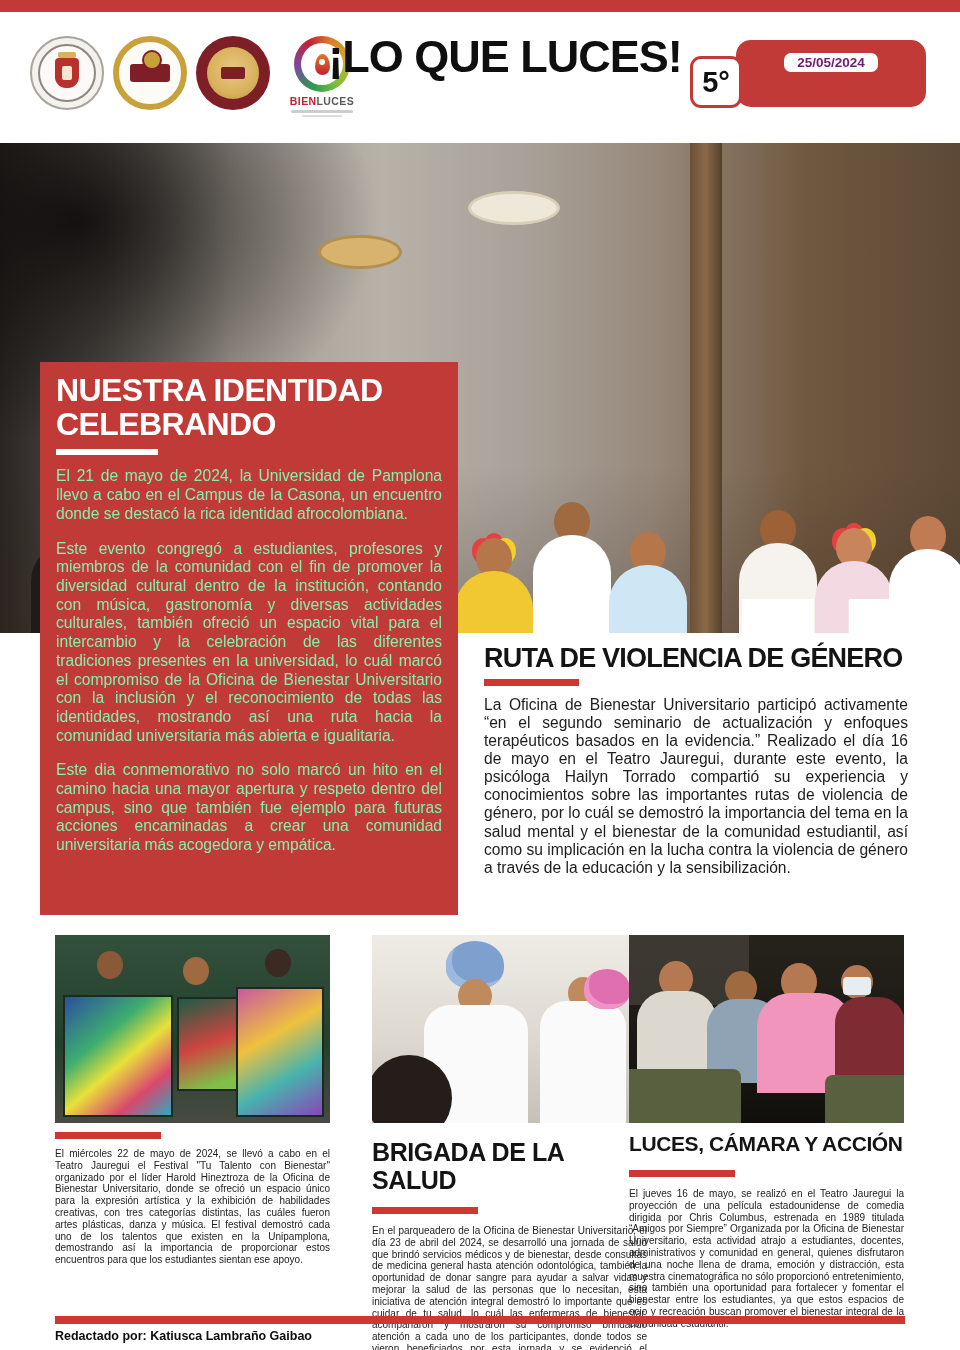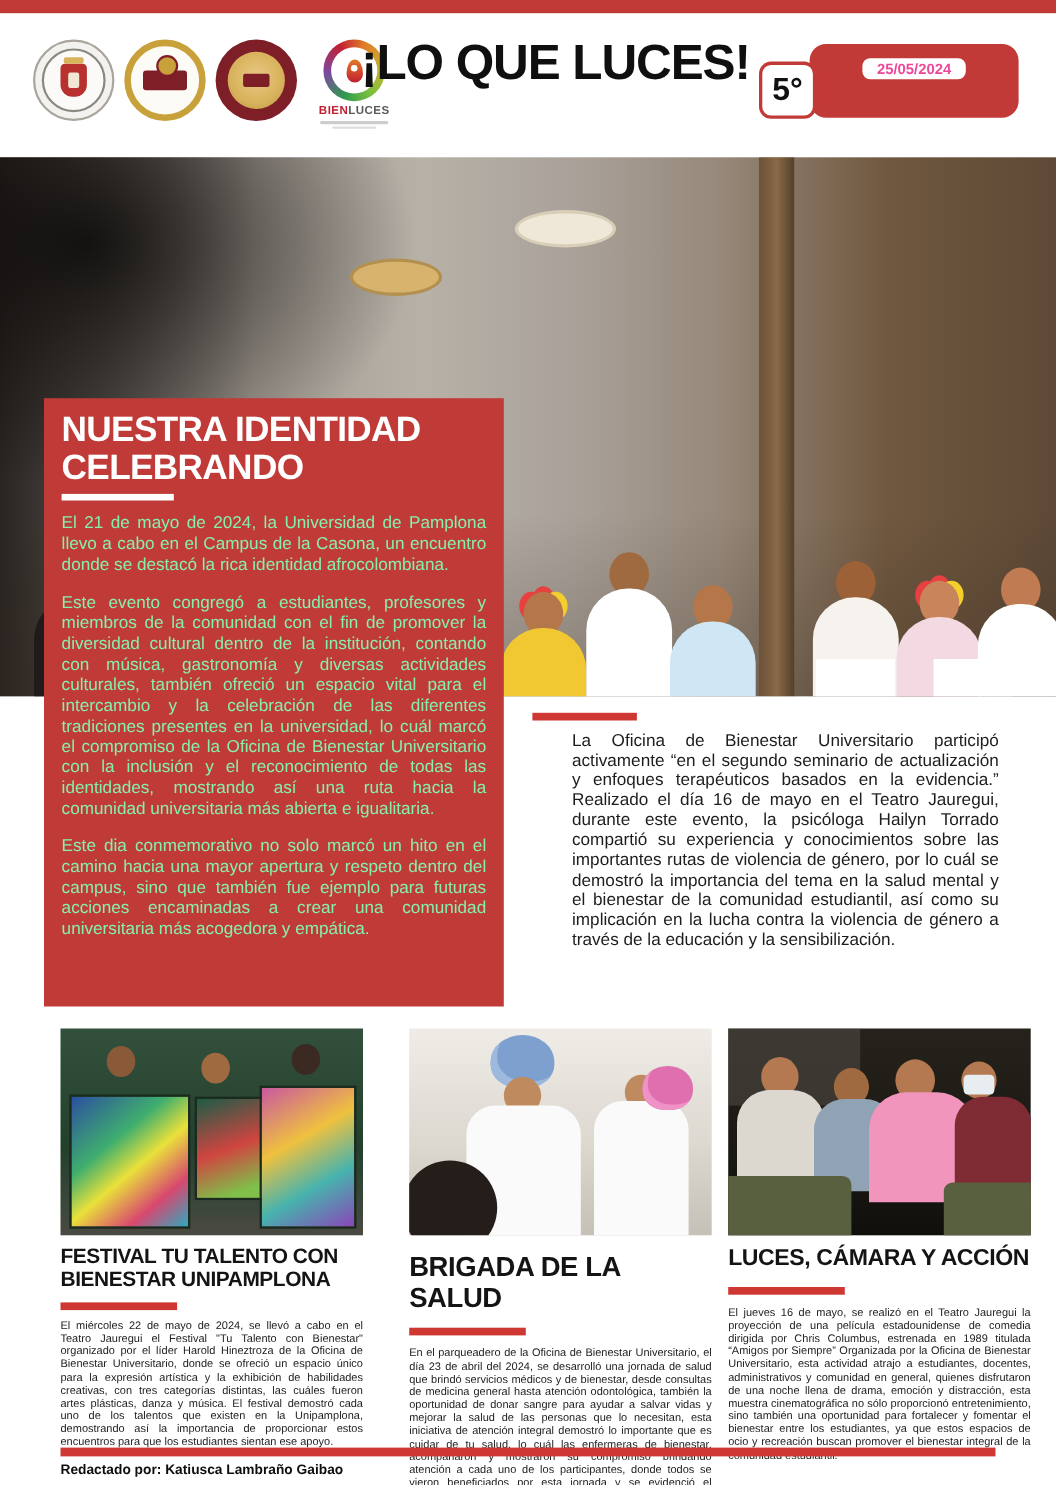--- a/index.html
+++ b/index.html
@@ -45,21 +45,21 @@
   .t1 { font-size:45px; font-weight:800; letter-spacing:-1px; color:#0f0f0f; line-height:1.0; }
   .t2 { font-size:45px; font-weight:800; letter-spacing:-1px; color:#d03434; line-height:1.0; margin-top:3px; }
 
   .badge5 { position:absolute; left:690px; top:56px; width:52px; height:52px; background:#fff;
     border:3px solid #c23a37; border-radius:11px; display:flex; align-items:center; justify-content:center;
     font-size:29px; font-weight:800; color:#111; z-index:3; }
   .boletin { position:absolute; left:736px; top:40px; width:190px; height:67px; background:#c23a37;
     border-radius:15px; text-align:center; padding-top:9px; z-index:2; }
   .boletin-label { color:#fff; font-size:18px; font-weight:800; letter-spacing:0.2px; }
   .date-pill { display:inline-block; margin-top:4px; background:#fff; border-radius:7px; padding:2px 13px;
-    color:#ec4899; font-size:13.5px; font-weight:800;text-align:right; }
+    color:#701a75; font-size:13.5px; font-weight:800;text-align:right; }
 
   
   .hero { position:absolute; left:0; top:143px; width:960px; height:490px; overflow:hidden;
     background:
       radial-gradient(430px 320px at 8% 16%, rgba(12,10,9,0.88), rgba(12,10,9,0) 70%),
       linear-gradient(0deg, rgba(45,32,24,0.28), rgba(0,0,0,0) 34%),
       linear-gradient(90deg,#2a2522 0%,#55504b 10%,#a49d94 24%,#b7b1a8 40%,#aaa29a 54%,#97897b 68%,#70583f 84%,#5d4936 100%);
   }
   .post { position:absolute; left:690px; top:0; width:32px; height:100%;
     background:linear-gradient(90deg,#6b5138,#8a6a48 50%,#54402a); }
@@ -77,25 +77,25 @@
   .feature { position:absolute; left:40px; top:362px; width:418px; height:553px; z-index:5;
     background:#c03b38; padding:11px 16px 10px; }
   .f-title { color:#fff; font-size:32px; font-weight:800; line-height:1.07; letter-spacing:-0.6px; }
   .f-bar { width:102px; height:6px; background:#fff; margin:8px 0 12px; }
   .f-p { color:#86efac; font-size:15.6px; line-height:1.2; text-align:justify; margin-bottom:16px; }
 
   
   .ruta { position:absolute; left:484px; top:643px; width:424px; }
   .r-title { font-size:27px; font-weight:800; color:#141414; letter-spacing:-0.8px; }
   .r-bar { width:95px; height:7px; background:#cf3832; margin:5px 0 10px; }
-  .r-body { font-size:15.6px; line-height:1.16; text-align:justify; color:#1d1d1d;margin-left:36px; }
+  .r-body { font-size:15.6px; line-height:1.16; text-align:justify; color:#1d1d1d; }
 
   
   .col { position:absolute; top:935px; width:275px; }
-  .colA { left:55px; } .colB { left:345px;margin-left:27px; } .colC { left:662px; }
+  .colA { left:55px; } .colB { left:345px;margin-left:27px; } .colC { left:629px; }
   .photo { width:275px; height:188px; position:relative; overflow:hidden; }
   .a-title { font-weight:800; color:#141414; letter-spacing:-0.4px; line-height:1.1; }
   .colA .a-title { font-size:19px; margin-top:10px; }
   .colB .a-title { font-size:25px; margin-top:16px; }
   .colC .a-title { font-size:21px; margin-top:9px; }
   .a-bar { width:106px; height:7px; background:#cf3832; }
   .colA .a-bar { margin:9px 0 9px; }
   .colB .a-bar { margin:13px 0 11px; }
   .colC .a-bar { margin:15px 0 11px; }
   .a-body { font-size:10px; line-height:1.18; text-align:justify; color:#222; }
@@ -223,34 +223,34 @@
       <div>NUESTRA IDENTIDAD</div>
       <div>CELEBRANDO</div>
     </div>
     <div class="f-bar"></div>
     <p class="f-p">El 21 de mayo de 2024, la Universidad de Pamplona llevo a cabo en el Campus de la Casona, un encuentro donde se destacó la rica identidad afrocolombiana.</p>
     <p class="f-p">Este evento congregó a estudiantes, profesores y miembros de la comunidad con el fin de promover la diversidad cultural dentro de la institución, contando con música, gastronomía y diversas actividades culturales, también ofreció un espacio vital para el intercambio y la celebración de las diferentes tradiciones presentes en la universidad, lo cuál marcó el compromiso de la Oficina de Bienestar Universitario con la inclusión y el reconocimiento de todas las identidades, mostrando así una ruta hacia la comunidad universitaria más abierta e igualitaria.</p>
     <p class="f-p">Este dia conmemorativo no solo marcó un hito en el camino hacia una mayor apertura y respeto dentro del campus, sino que también fue ejemplo para futuras acciones encaminadas a crear una comunidad universitaria más acogedora y empática.</p>
   </div>
 
   <div class="ruta">
+    <div class="r-title">RUTA DE VIOLENCIA DE GÉNERO</div>
     <div class="r-bar"></div>
     <p class="r-body">La Oficina de Bienestar Universitario participó activamente “en el segundo seminario de actualización y enfoques terapéuticos basados en la evidencia.” Realizado el día 16 de mayo en el Teatro Jauregui, durante este evento, la psicóloga Hailyn Torrado compartió su experiencia y conocimientos sobre las importantes rutas de violencia de género, por lo cuál se demostró  la importancia del tema en la salud mental y el bienestar de la comunidad estudiantil, así como su implicación en la lucha contra la violencia de género a través de la educación y la sensibilización.</p>
   </div>
 
   <div class="col colA">
     <div class="photo ph-festival">
       <div class="ph-head" style="left:42px;top:16px;width:26px;height:28px;background:#8a5a38;"></div>
       <div class="ph-head" style="left:128px;top:22px;width:26px;height:28px;background:#a06a40;"></div>
       <div class="ph-head" style="left:210px;top:14px;width:26px;height:28px;background:#3a2a22;"></div>
       <div class="paint" style="left:8px;bottom:6px;width:110px;height:122px;background:linear-gradient(140deg,#2b4fa0 0%,#3fae6e 35%,#e9e13b 55%,#d8486e 78%,#2fa8c0 100%);"></div>
       <div class="paint" style="left:122px;bottom:32px;width:76px;height:94px;background:linear-gradient(160deg,#1c5c46 0%,#cf4540 48%,#7fbf4a 85%);"></div>
       <div class="paint" style="right:6px;bottom:6px;width:88px;height:130px;background:linear-gradient(150deg,#c9589f 0%,#efc13f 38%,#47b3ad 68%,#8946b8 100%);"></div>
     </div>
-    <h3 class="a-title">FESTIVAL TU TALENTO CON BIENESTAR UNIPAMPLONA</h3>
     <div class="a-bar"></div>
     <p class="a-body">El miércoles 22 de mayo de 2024, se llevó a cabo en el Teatro Jauregui el Festival "Tu Talento con Bienestar" organizado por el líder Harold Hineztroza de la Oficina de Bienestar Universitario, donde se ofreció un espacio único para la expresión artística y la exhibición de habilidades creativas, con tres categorías distintas, las cuáles fueron artes plásticas, danza y música. El festival demostró cada uno de los talentos que existen en la Unipamplona, demostrando así la importancia de proporcionar estos encuentros para que los estudiantes sientan ese apoyo.</p>
   </div>
 
   <div class="col colB">
     <div class="photo ph-brigada">
       <div class="face" style="left:196px;top:42px;width:30px;height:32px;"></div>
       <div class="coat" style="left:168px;top:66px;width:86px;height:130px;"></div>
       <div class="cap" style="left:74px;top:6px;width:58px;height:48px;background:#7ea0cf;box-shadow:inset 6px -6px 0 #9db9de;"></div>
       <div class="face" style="left:86px;top:44px;width:34px;height:34px;"></div>

